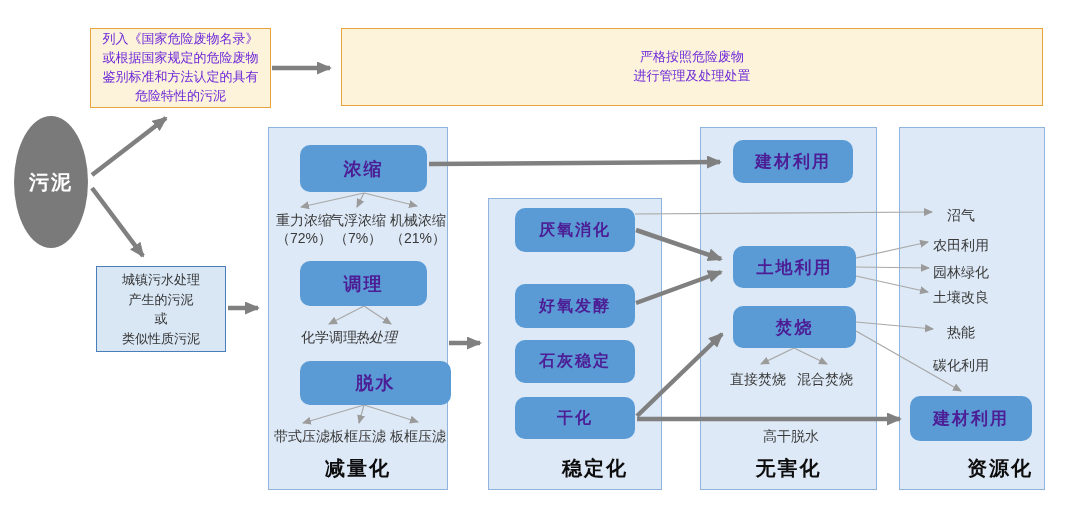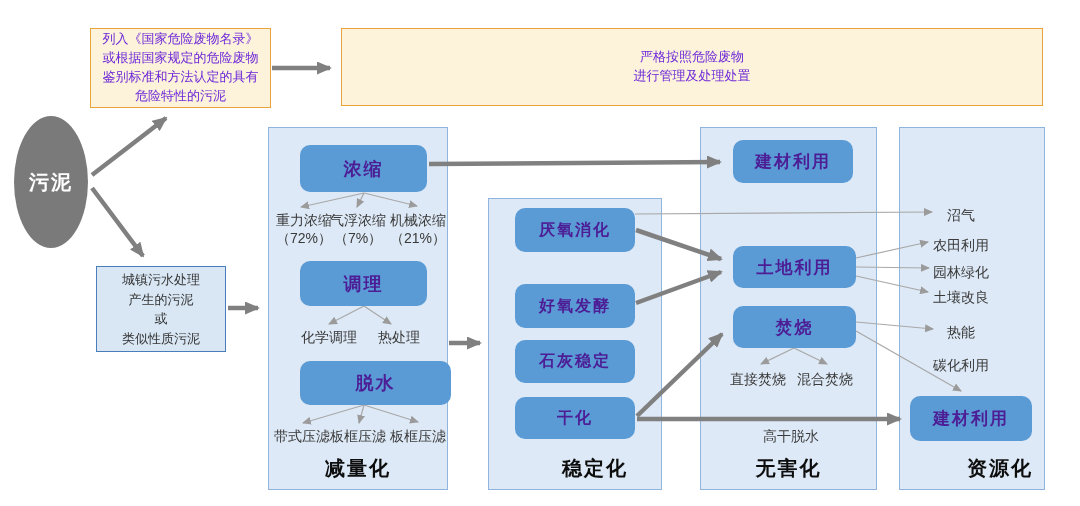--- a/index.html
+++ b/index.html
@@ -107,21 +107,21 @@
     <span>机械浓缩</span><br>
     <span>（21%）</span>
   </div>
 
   <div class="node f18" style="left:300px;top:261px;width:127px;height:45px;">
     <span>调理</span>
   </div>
   <div class="small" style="left:292px;top:328px;width:74px;">
     <span>化学调理</span>
   </div>
-  <div class="small" style="left:364px;top:328px;width:70px;">
+  <div class="small" style="left:341px;top:328px;width:70px;font-style:italic;">
     <span>热处理</span>
   </div>
 
   <div class="node f18" style="left:300px;top:361px;width:151px;height:44px;">
     <span>脱水</span>
   </div>
   <div class="small" style="left:264px;top:427px;width:76px;">
     <span>带式压滤</span>
   </div>
   <div class="small" style="left:320px;top:427px;width:76px;">

